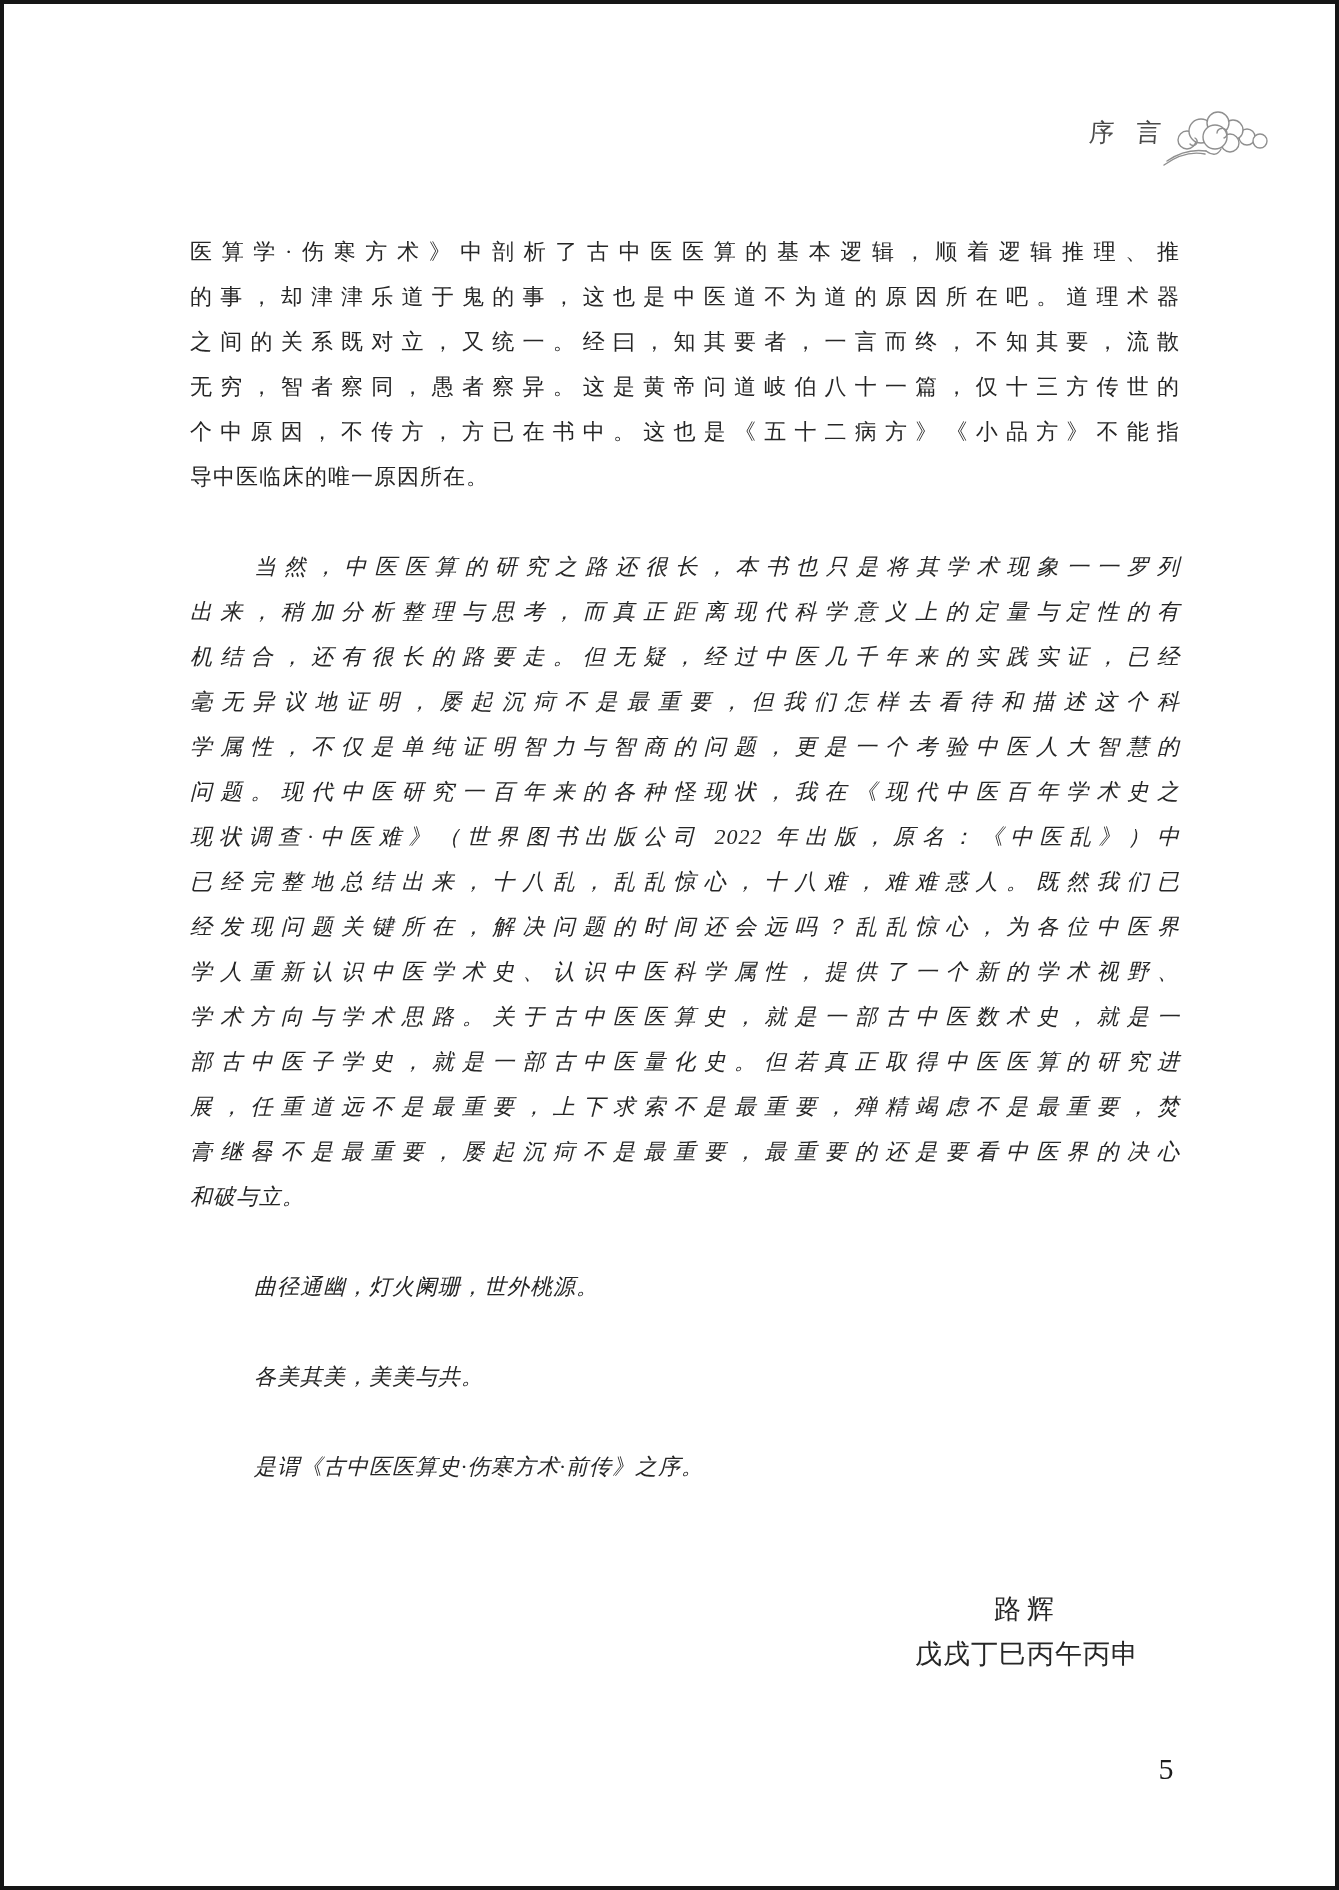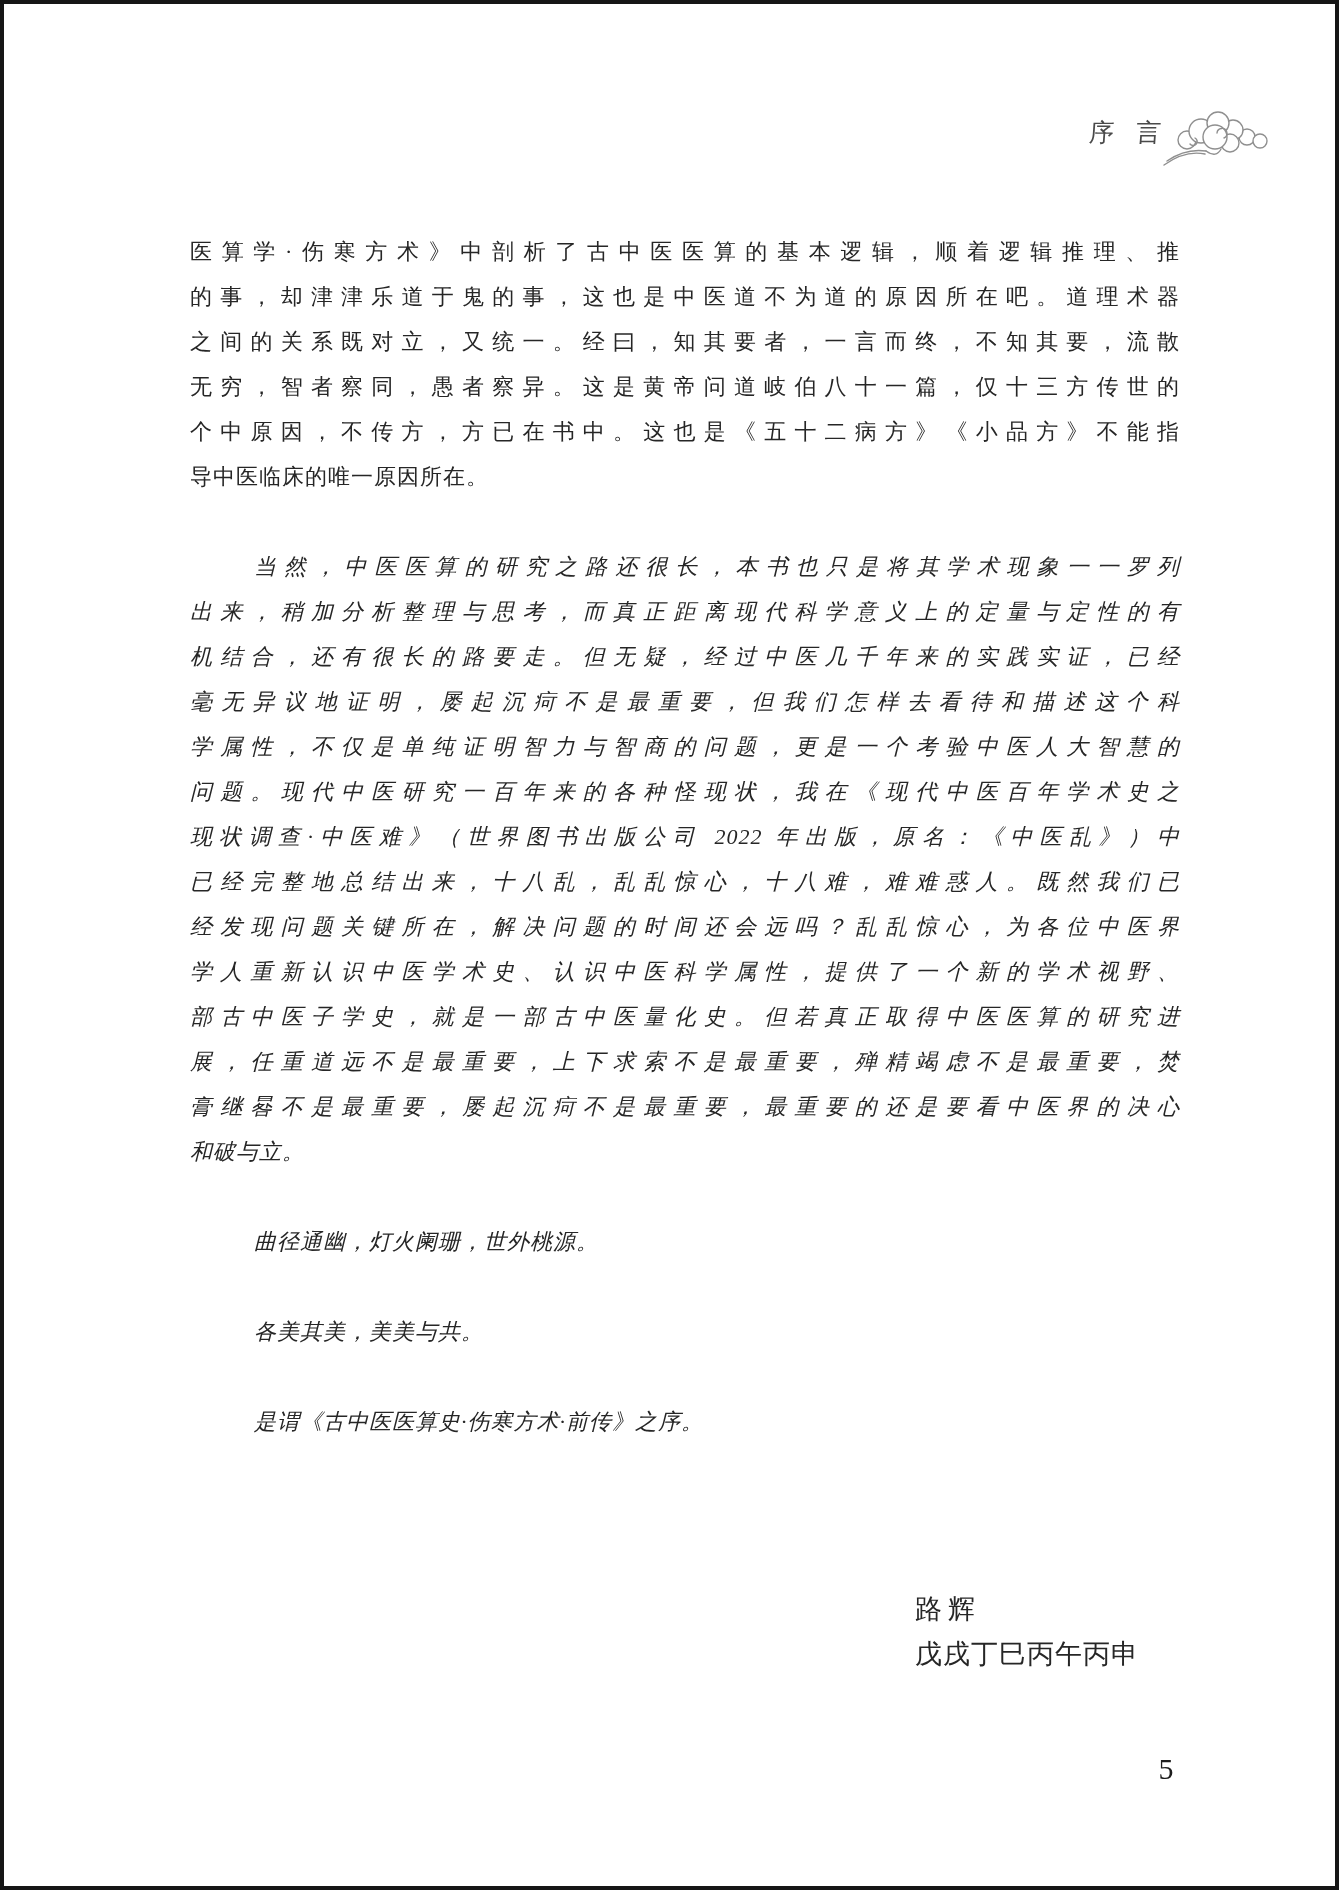--- a/index.html
+++ b/index.html
@@ -44,21 +44,21 @@
     text-align-last:justify;
     text-justify:inter-character;
     white-space:normal;
   }
   .line.last{text-align-last:left;}
   .line.indent{text-indent:64px;}
   
   .signature{
     position:absolute;
     top:1583px;right:196px;
-    text-align:left;
+    text-align:center;
     font-size:27px;
     line-height:45px;
   }
   .sig-name{display:block;letter-spacing:6px;}
   .sig-date{display:block;letter-spacing:1px;}
   
   .page-number{
     position:absolute;
     left:1138px;top:1748px;
     width:48px;
@@ -109,20 +109,21 @@
         <div class="line indent">当然，中医医算的研究之路还很长，本书也只是将其学术现象一一罗列</div>
         <div class="line">出来，稍加分析整理与思考，而真正距离现代科学意义上的定量与定性的有</div>
         <div class="line">机结合，还有很长的路要走。但无疑，经过中医几千年来的实践实证，已经</div>
         <div class="line">毫无异议地证明，屡起沉疴不是最重要，但我们怎样去看待和描述这个科</div>
         <div class="line">学属性，不仅是单纯证明智力与智商的问题，更是一个考验中医人大智慧的</div>
         <div class="line">问题。现代中医研究一百年来的各种怪现状，我在《现代中医百年学术史之</div>
         <div class="line">现状调查·中医难》（世界图书出版公司 2022 年出版，原名：《中医乱》）中</div>
         <div class="line">已经完整地总结出来，十八乱，乱乱惊心，十八难，难难惑人。既然我们已</div>
         <div class="line">经发现问题关键所在，解决问题的时间还会远吗？乱乱惊心，为各位中医界</div>
         <div class="line">学人重新认识中医学术史、认识中医科学属性，提供了一个新的学术视野、</div>
+        <div class="line">学术方向与学术思路。关于古中医医算史，就是一部古中医数术史，就是一</div>
         <div class="line">部古中医子学史，就是一部古中医量化史。但若真正取得中医医算的研究进</div>
         <div class="line">展，任重道远不是最重要，上下求索不是最重要，殚精竭虑不是最重要，焚</div>
         <div class="line">膏继晷不是最重要，屡起沉疴不是最重要，最重要的还是要看中医界的决心</div>
         <div class="line last">和破与立。</div>
       </div>
       <div class="para">
         <div class="line last indent">曲径通幽，灯火阑珊，世外桃源。</div>
       </div>
       <div class="para">
         <div class="line last indent">各美其美，美美与共。</div>

